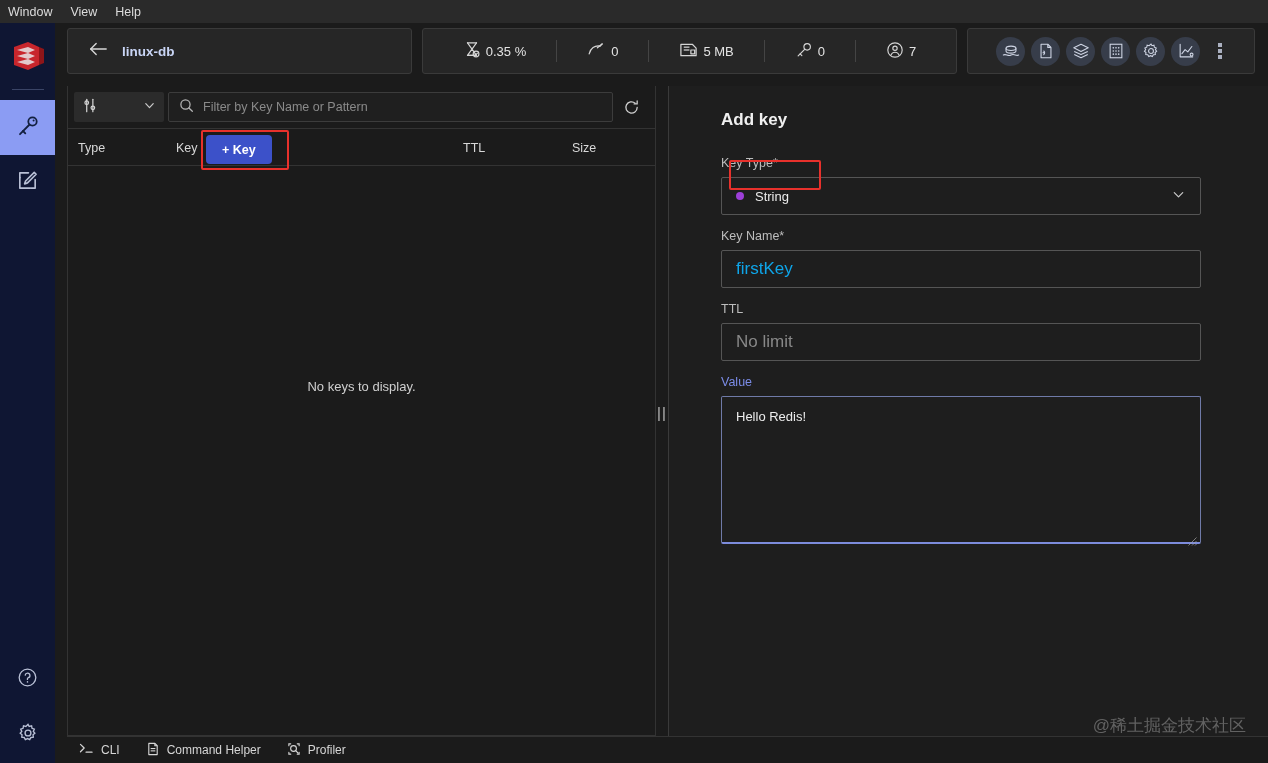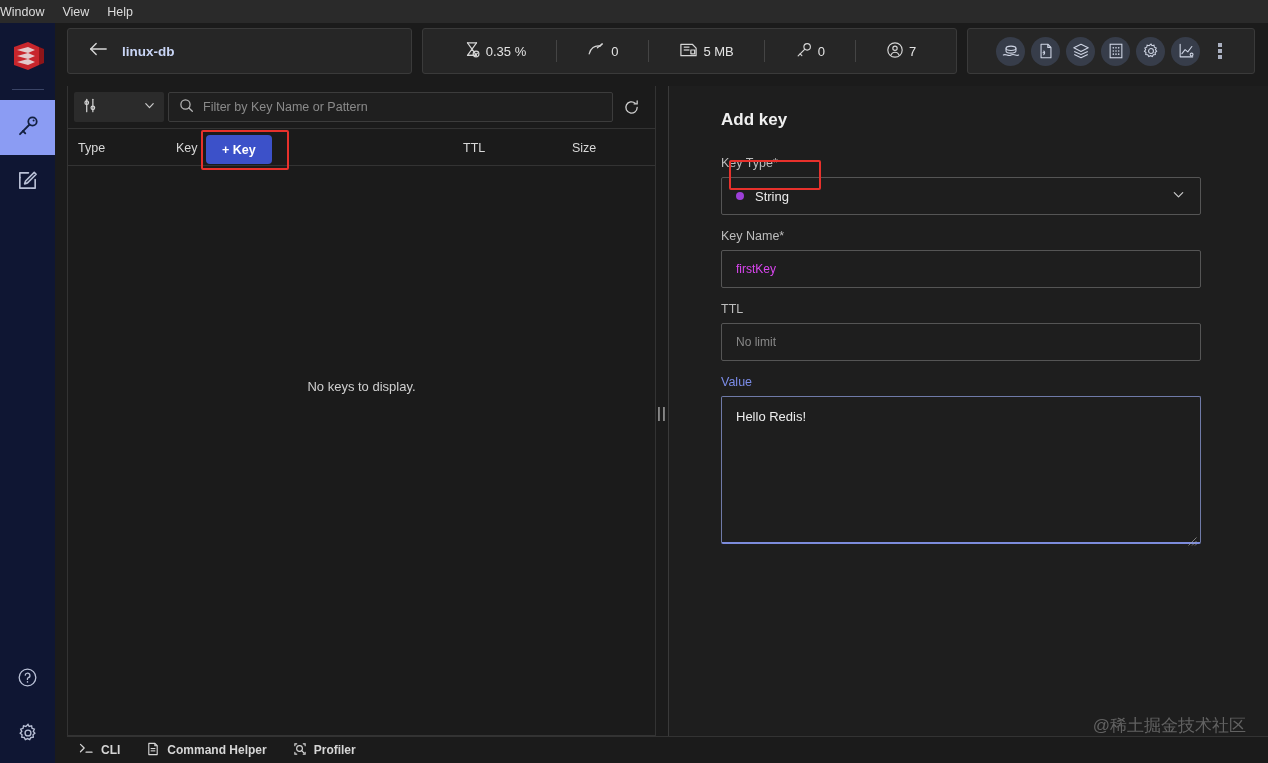--- a/index.html
+++ b/index.html
@@ -8,21 +8,21 @@
     background:#1b1b1b;
     font-family:"Liberation Sans", sans-serif;
     color:#e6e6e6; overflow:hidden;
   }
   #app { position:relative; width:1268px; height:763px; }
 
   
   .menubar {
     position:absolute; left:0; top:0; width:1268px; height:23px;
     background:#2a2a2a; display:flex; align-items:center; gap:18px;
-    z-index:30;
+    padding-left:8px; z-index:30;
   }
   .menubar .mi { font-size:12.5px; color:#dcdcdc; cursor:default; }
 
   
   .rail {
     position:absolute; left:0; top:23px; width:55px; height:740px;
     background:#0f1633; display:flex; flex-direction:column; align-items:center;
     z-index:20;
   }
   .logo { margin-top:18px; margin-bottom:14px; }
@@ -131,22 +131,22 @@
   .panel-body { padding:26px 67px 0 52px; flex:1; }
   .fld { margin-bottom:14px; position:relative; }
   .flabel { font-size:12.5px; color:#bdbdbd; margin-bottom:7px; display:block; }
   .flabel.accent { color:#7b8ce8; }
   .fctl {
     width:100%; height:38px; background:#1e1e1e; border:1px solid #555;
     border-radius:2px; display:flex; align-items:center; padding:0 14px;
     font-size:13px; color:#ececec;
   }
   .fctl input {
-    flex:1; background:transparent; border:none; outline:none; color:#d946ef;
-    font-size:12px; font-family:"Liberation Sans", sans-serif;
+    flex:1; background:transparent; border:none; outline:none; color:#0ea5e9;
+    font-size:17px; font-family:"Liberation Sans", sans-serif;
   }
   .fctl input::placeholder { color:#888; }
   .dot { width:8px; height:8px; border-radius:50%; background:#9d3fd8; margin-right:11px; }
   .chev-r { margin-left:auto; }
   .hl-type { position:absolute; left:8px; top:4px; width:92px; height:30px; }
   .ta-wrap { position:relative; }
   .ta {
     width:100%; height:148px; background:#1e1e1e; border:1px solid #6f7aa8;
     border-bottom:2px solid #7d8cdc; border-radius:2px;
     color:#ececec; font-size:13px; padding:12px 14px; resize:none; outline:none;
@@ -169,21 +169,21 @@
   .btn-add {
     height:42px; padding:0 26px; background:#4e5a8c; border:none;
     border-radius:4px; color:#fff; font-size:13.5px; font-weight:bold; cursor:pointer;
     font-family:"Liberation Sans", sans-serif;
   }
 
   
   .statusbar {
     position:absolute; left:67px; bottom:0; width:1201px; height:27px;
     background:#1b1b1b; border-top:1px solid #333; display:flex; align-items:center;
-    gap:26px; padding-left:12px; z-index:25;font-weight:bold;
+    gap:26px; padding-left:12px; z-index:25;
   }
   .sitem { display:flex; align-items:center; gap:7px; font-size:12px; color:#d6d6d6; cursor:pointer; }
 
   .watermark {
     position:absolute; right:22px; bottom:26px; font-size:17px; color:#6e6e6e;
     opacity:.85; z-index:28; pointer-events:none;
   }
 </style>
 </head>
 <body>

